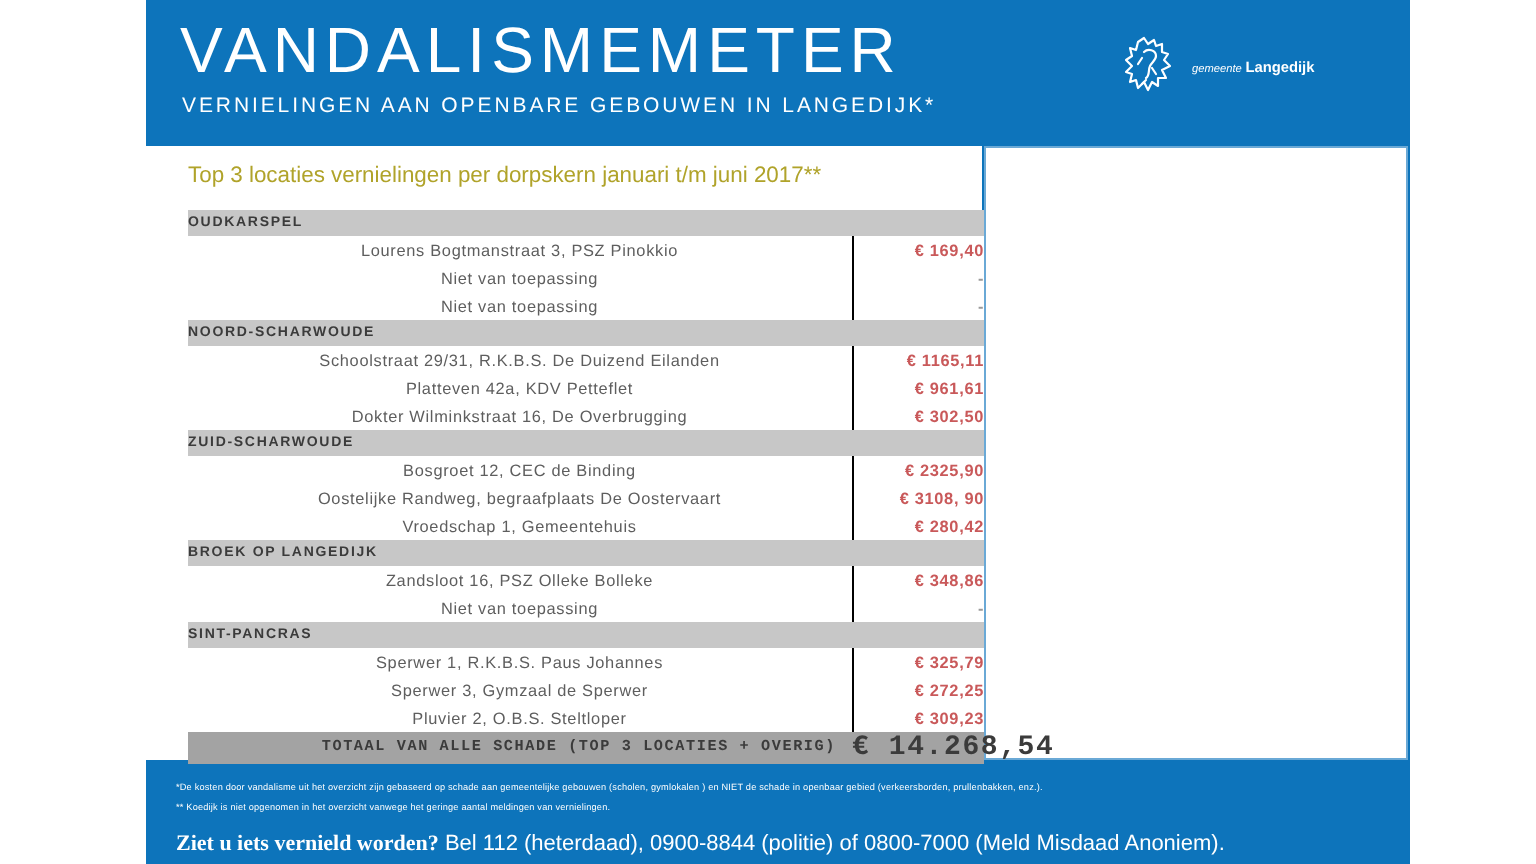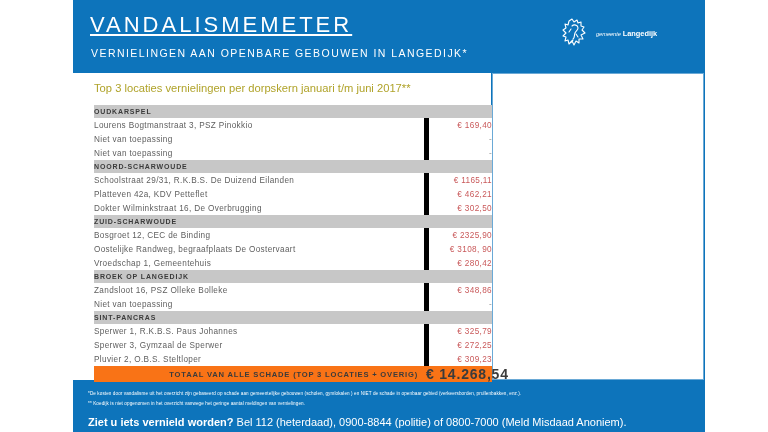--- a/index.html
+++ b/index.html
@@ -28,22 +28,22 @@
     background:#ffffff;
   }
   .panel-outline{
     position:absolute;left:492px;top:73px;width:212px;height:307px;
     border:1px solid #6aa9d6;box-sizing:border-box;background:#ffffff;
   }
 
   
   .hdr-title{
     position:absolute;left:90px;top:10px;
-    color:#ffffff;font-size:22px;letter-spacing:3.0px;
-    font-weight:400;line-height:30px;white-space:nowrap;text-decoration:underline;
+    color:#ffffff;font-size:32px;letter-spacing:3.0px;
+    font-weight:400;line-height:30px;white-space:nowrap;
   }
   .hdr-sub{
     position:absolute;left:91px;top:47px;
     color:#ffffff;font-size:10.5px;letter-spacing:1.45px;
     font-weight:400;white-space:nowrap;
   }
 
   
   .logo{
     position:absolute;left:560px;top:15px;width:120px;height:38px;
@@ -64,48 +64,49 @@
     border-collapse:collapse;table-layout:fixed;
   }
   table.vm td{padding:0;vertical-align:middle;}
   .r-group td{
     background:#c7c7c7;height:13px;
     font-size:7.0px;font-weight:bold;letter-spacing:0.85px;
     color:#3b3b3b;padding-left:6px;
   }
   .r-data td{height:14px;background:#ffffff;}
   .c-loc{
-    text-align:left;padding-right:7px;
+    text-align:center;padding-right:7px;
     font-size:8.2px;color:#5e5e5e;letter-spacing:.35px;white-space:nowrap;
   }
   .c-amt{
     width:66px;text-align:right;padding-right:7px;
     font-size:8.2px;color:#c9595a;letter-spacing:.35px;white-space:nowrap;
-    border-left:5px solid #000000;
+    border-left:1px solid #000000;
+    font-weight:bold;
   }
   .c-amt.dash{color:#9a9a9a;}
   .r-total td{
-    background:#f97316;height:15px;
-    font-size:7.6px;font-weight:bold;letter-spacing:.8px;color:#3b3b3b;
+    background:#a3a3a3;height:15px;
+    font-size:7.6px;font-weight:bold;letter-spacing:.8px;color:#3b3b3b;font-family:Liberation Mono, monospace;
   }
   .r-total .c-loc{text-align:right;padding-right:8px;font-size:7.6px;color:#3b3b3b;letter-spacing:.8px;}
   .r-total .c-amt{border-left:none;color:#3b3b3b;font-size:14px;}
 
   
   .fn{
     position:absolute;color:#ffffff;font-size:4.6px;letter-spacing:.1px;
     white-space:nowrap;line-height:6px;
   }
   .fn1{left:88px;top:391px;}
   .fn2{left:88px;top:401px;}
   .cta{
     position:absolute;left:88px;top:416px;
     color:#ffffff;font-size:11px;white-space:nowrap;
   }
-  .cta b{font-weight:bold;}
+  .cta b{font-weight:bold;font-family:Liberation Serif, serif;}
 </style>
 </head>
 <body>
 
 <div id="slide">
 
   <div class="blue-header"></div>
   <div class="blue-right-col"></div>
   <div class="blue-footer"></div>
   <div class="white-body"></div>
@@ -155,21 +156,21 @@
         </tr>
         <tr class="r-group">
           <td colspan="2">NOORD-SCHARWOUDE</td>
         </tr>
         <tr class="r-data">
           <td class="c-loc">Schoolstraat 29/31, R.K.B.S. De Duizend Eilanden</td>
           <td class="c-amt">€ 1165,11</td>
         </tr>
         <tr class="r-data">
           <td class="c-loc">Platteven 42a, KDV Petteflet</td>
-          <td class="c-amt">€ 462,21</td>
+          <td class="c-amt">€ 961,61</td>
         </tr>
         <tr class="r-data">
           <td class="c-loc">Dokter Wilminkstraat 16, De Overbrugging</td>
           <td class="c-amt">€ 302,50</td>
         </tr>
         <tr class="r-group">
           <td colspan="2">ZUID-SCHARWOUDE</td>
         </tr>
         <tr class="r-data">
           <td class="c-loc">Bosgroet 12, CEC de Binding</td>

